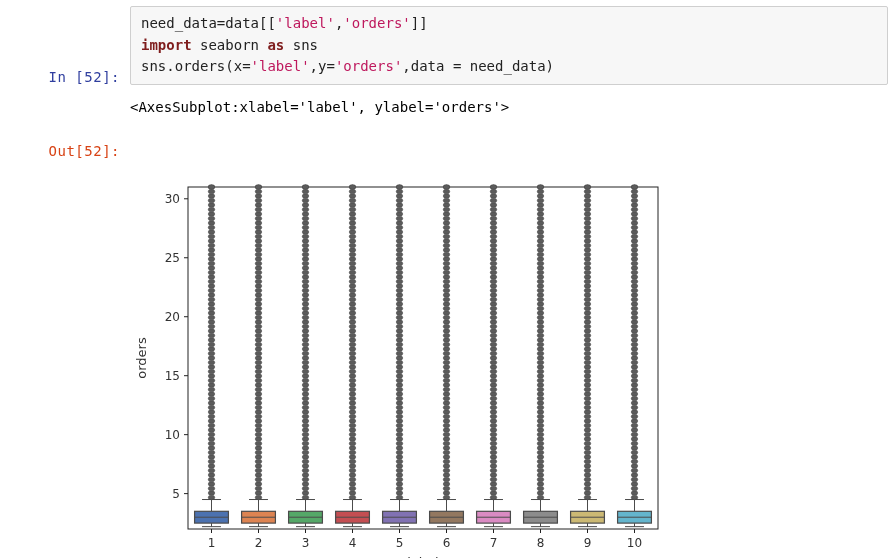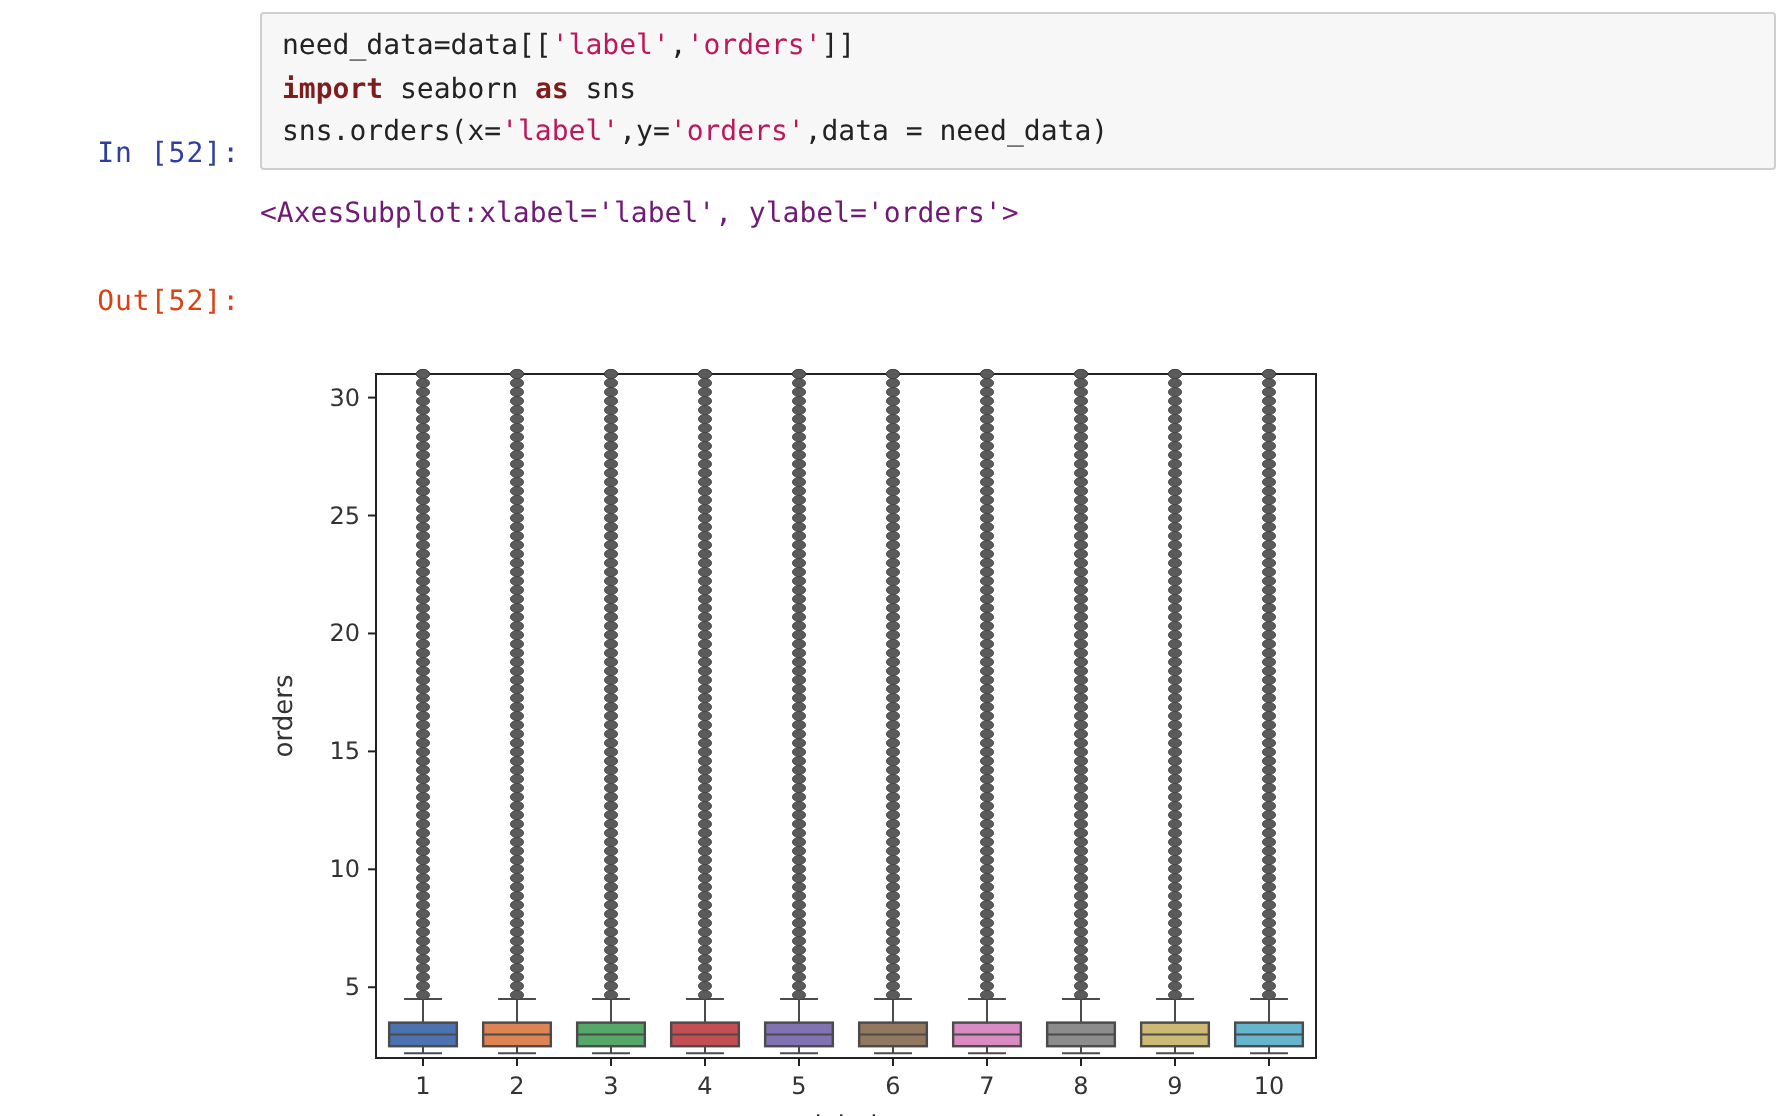--- a/index.html
+++ b/index.html
@@ -44,21 +44,21 @@
   }
   .k-green { color: #7f1d1d; font-weight: bold; }
   .k-str   { color: #be185d; }
   .cell-output {
     display: flex;
     align-items: flex-start;
     padding: 8px 0 4px 0;
   }
   .out-text {
     flex: 1;
-    color: #701a75;
+    color: #000000;
     font-family: monospace;
     font-size: 14px;
     padding-top: 2px;
   }
   .chart-wrap {
     display: flex;
     padding: 10px 0 0 0;
   }
   .chart-pad {
     width: 130px;

